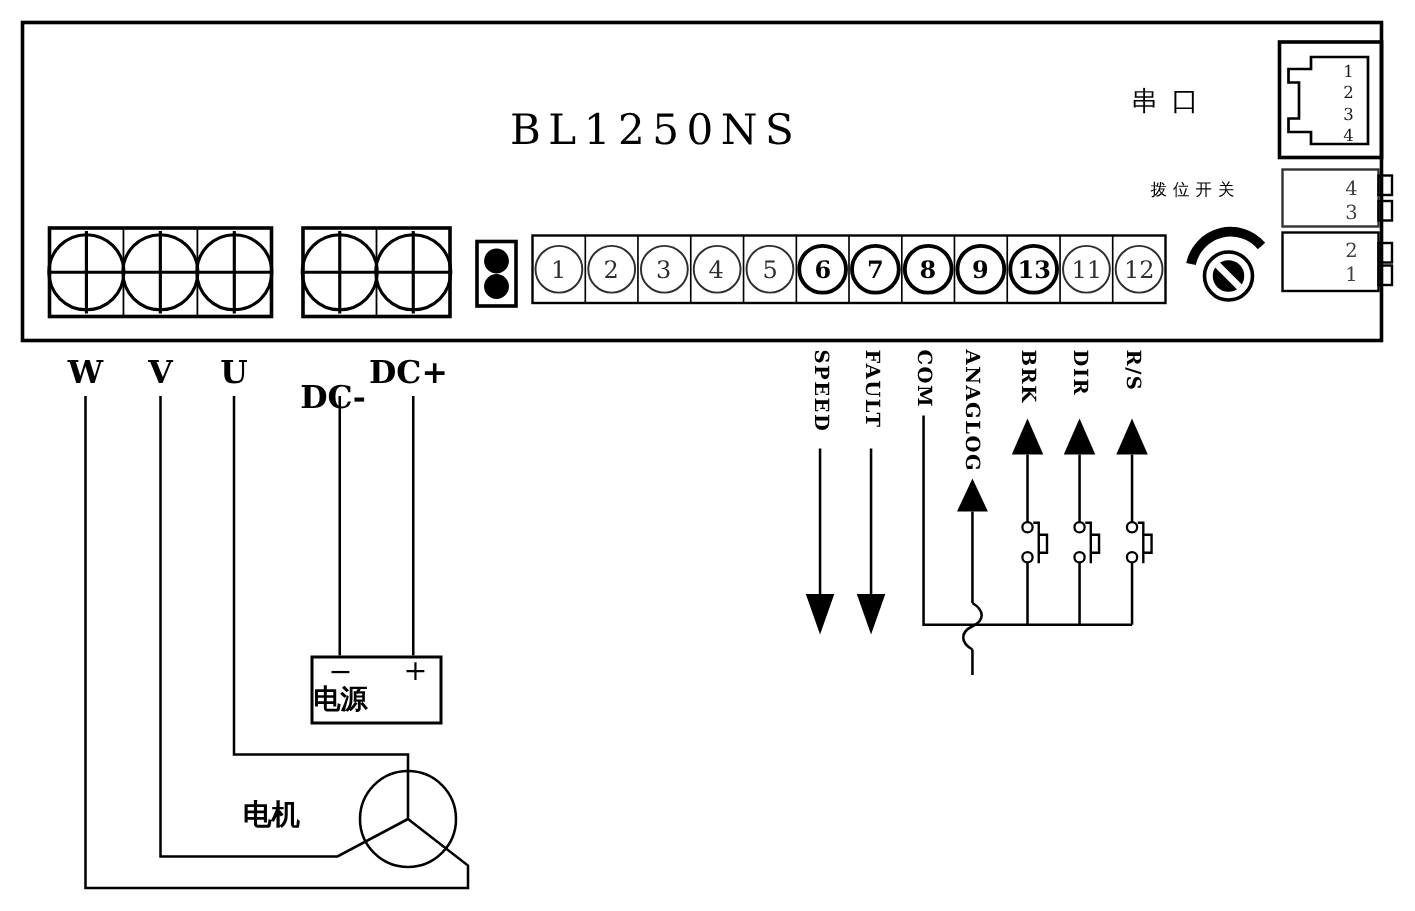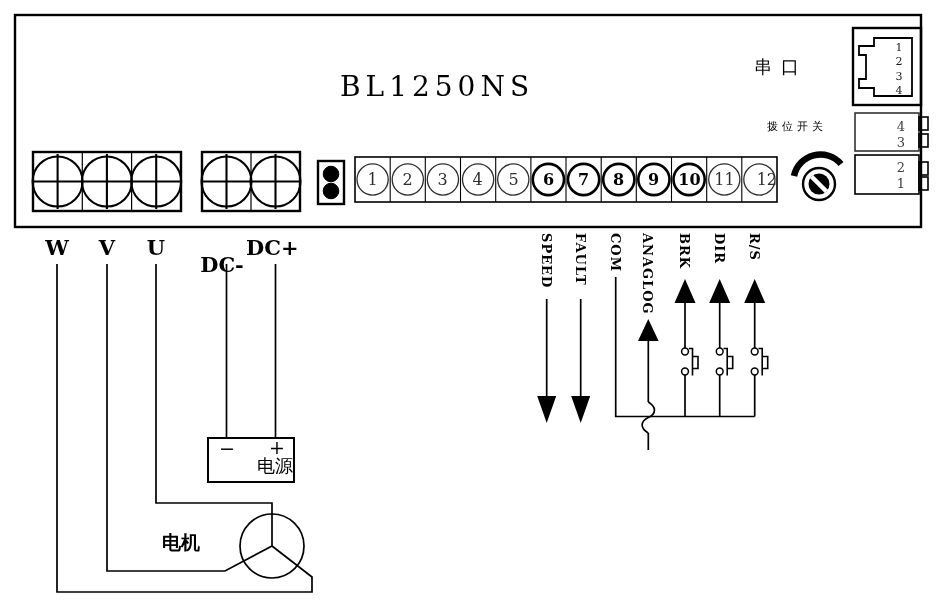--- a/index.html
+++ b/index.html
@@ -18,22 +18,22 @@
   .tnum.thin{color:#2f2f2f;}
   .tnum.bold{font-weight:bold;color:#000;}
   .rjpin{width:14px;text-align:center;font-size:11px;color:#1a1a1a;}
   .dippin{width:16px;text-align:center;font-size:13px;color:#3f3f3f;}
   .pwrbox{position:absolute;left:207px;top:437px;width:84px;height:42px;
           border:2px solid #000;}
   .anabox{position:absolute;left:575px;top:450px;width:144px;height:23px;
           border:2px solid #000;text-align:center;line-height:23px;
           font-weight:bold;font-size:16px;}
   .motorlbl{font-weight:bold;font-size:19px;}
-  .pwrname{position:absolute;left:0;right:0;top:15px;text-align:right;
-           font-weight:normal;font-size:18px;padding-left:28px;}
+  .pwrname{position:absolute;left:0;right:0;top:15px;text-align:left;
+           font-weight:bold;font-size:18px;}
   .minus{position:absolute;left:10px;top:-2px;font-size:19px;}
   .plus{position:absolute;right:8px;top:-3px;font-size:19px;}
 </style>
 </head>
 <body>
 
 <div class="stage">
 
   <svg class="layer" width="943" height="607" viewBox="0 0 943 607">
     <g fill="none" stroke="#000">
@@ -189,23 +189,23 @@
 
   <span class="lbl tnum thin" style="left:355px;top:170px;">1</span>
   <span class="lbl tnum thin" style="left:390px;top:170px;">2</span>
   <span class="lbl tnum thin" style="left:425px;top:170px;">3</span>
   <span class="lbl tnum thin" style="left:460px;top:170px;">4</span>
   <span class="lbl tnum thin" style="left:496px;top:170px;">5</span>
   <span class="lbl tnum bold" style="left:531px;top:170px;">6</span>
   <span class="lbl tnum bold" style="left:566px;top:170px;">7</span>
   <span class="lbl tnum bold" style="left:601px;top:170px;">8</span>
   <span class="lbl tnum bold" style="left:636px;top:170px;">9</span>
-  <span class="lbl tnum bold" style="left:672px;top:170px;">10</span>
+  <span class="lbl tnum bold" style="left:672px;top:170px;">13</span>
   <span class="lbl tnum thin" style="left:707px;top:170px;">11</span>
-  <span class="lbl tnum thin" style="left:742px;top:170px;text-align:right;">12</span>
+  <span class="lbl tnum thin" style="left:742px;top:170px;">12</span>
 
   <span class="lbl rjpin" style="left:892px;top:41px;">1</span>
   <span class="lbl rjpin" style="left:892px;top:55px;">2</span>
   <span class="lbl rjpin" style="left:892px;top:70px;">3</span>
   <span class="lbl rjpin" style="left:892px;top:84px;">4</span>
 
   <span class="lbl dippin" style="left:893px;top:119px;">4</span>
   <span class="lbl dippin" style="left:893px;top:135px;">3</span>
   <span class="lbl dippin" style="left:893px;top:160px;">2</span>
   <span class="lbl dippin" style="left:893px;top:176px;">1</span>

